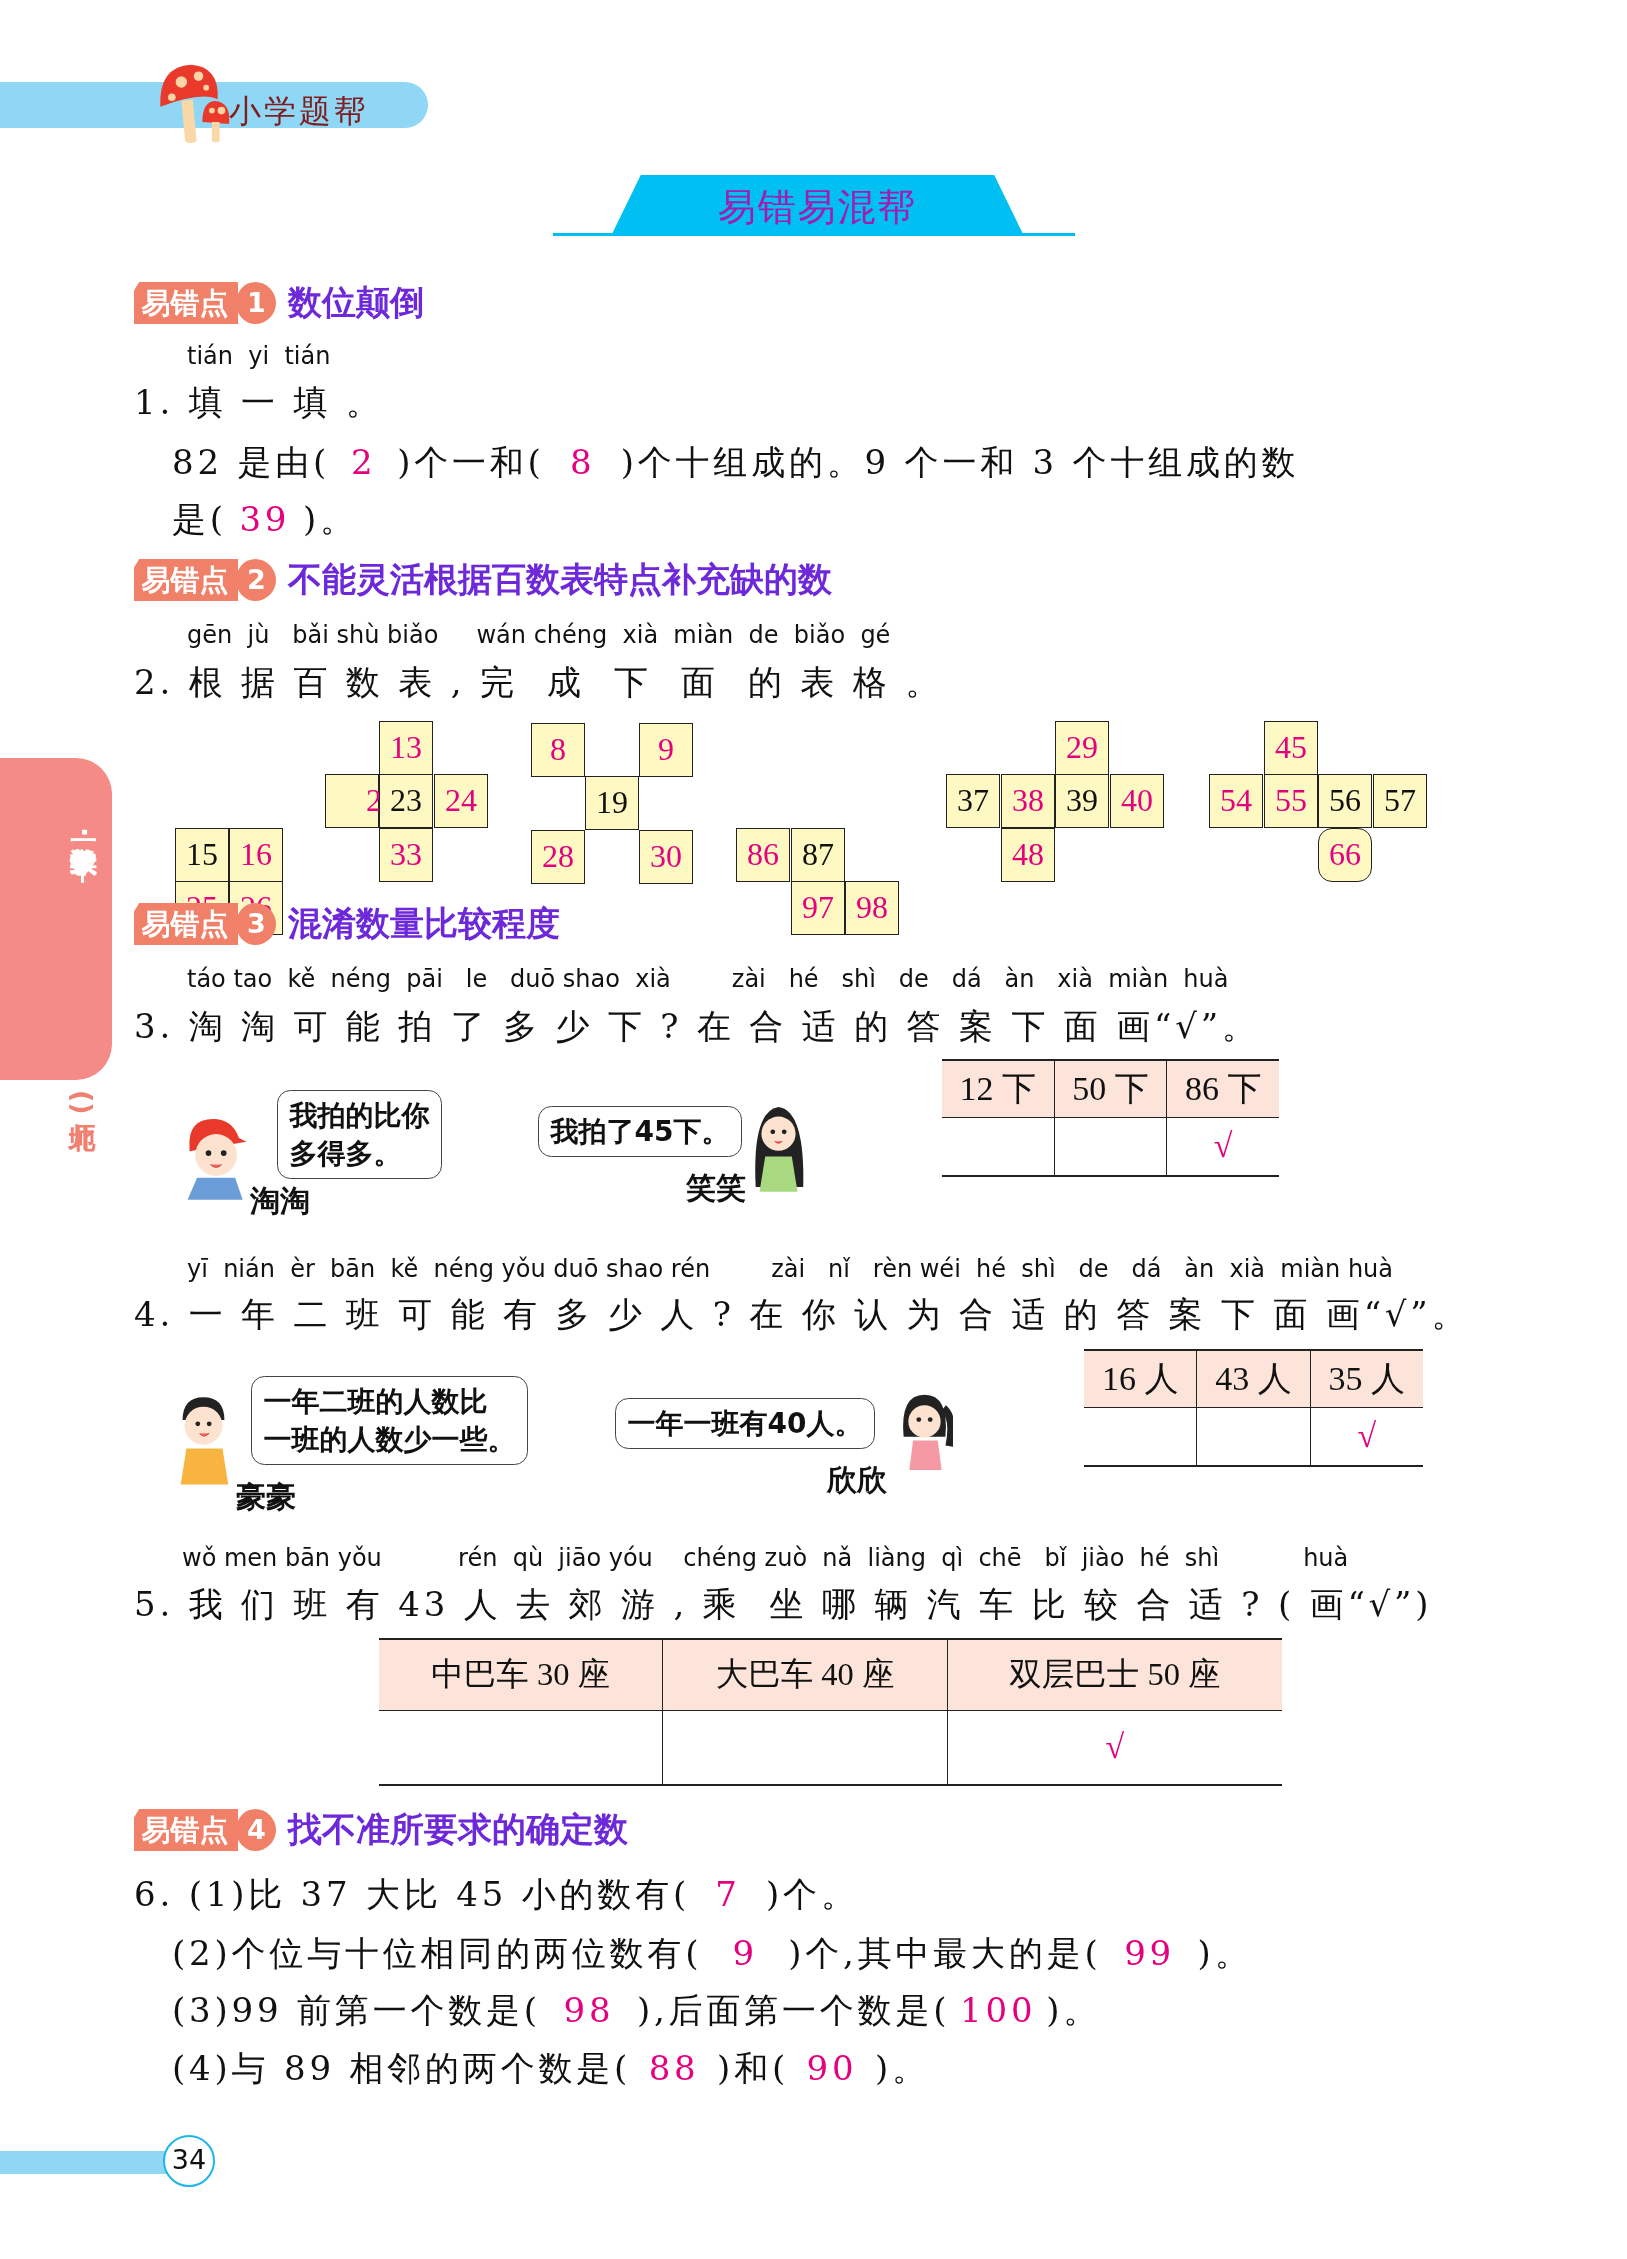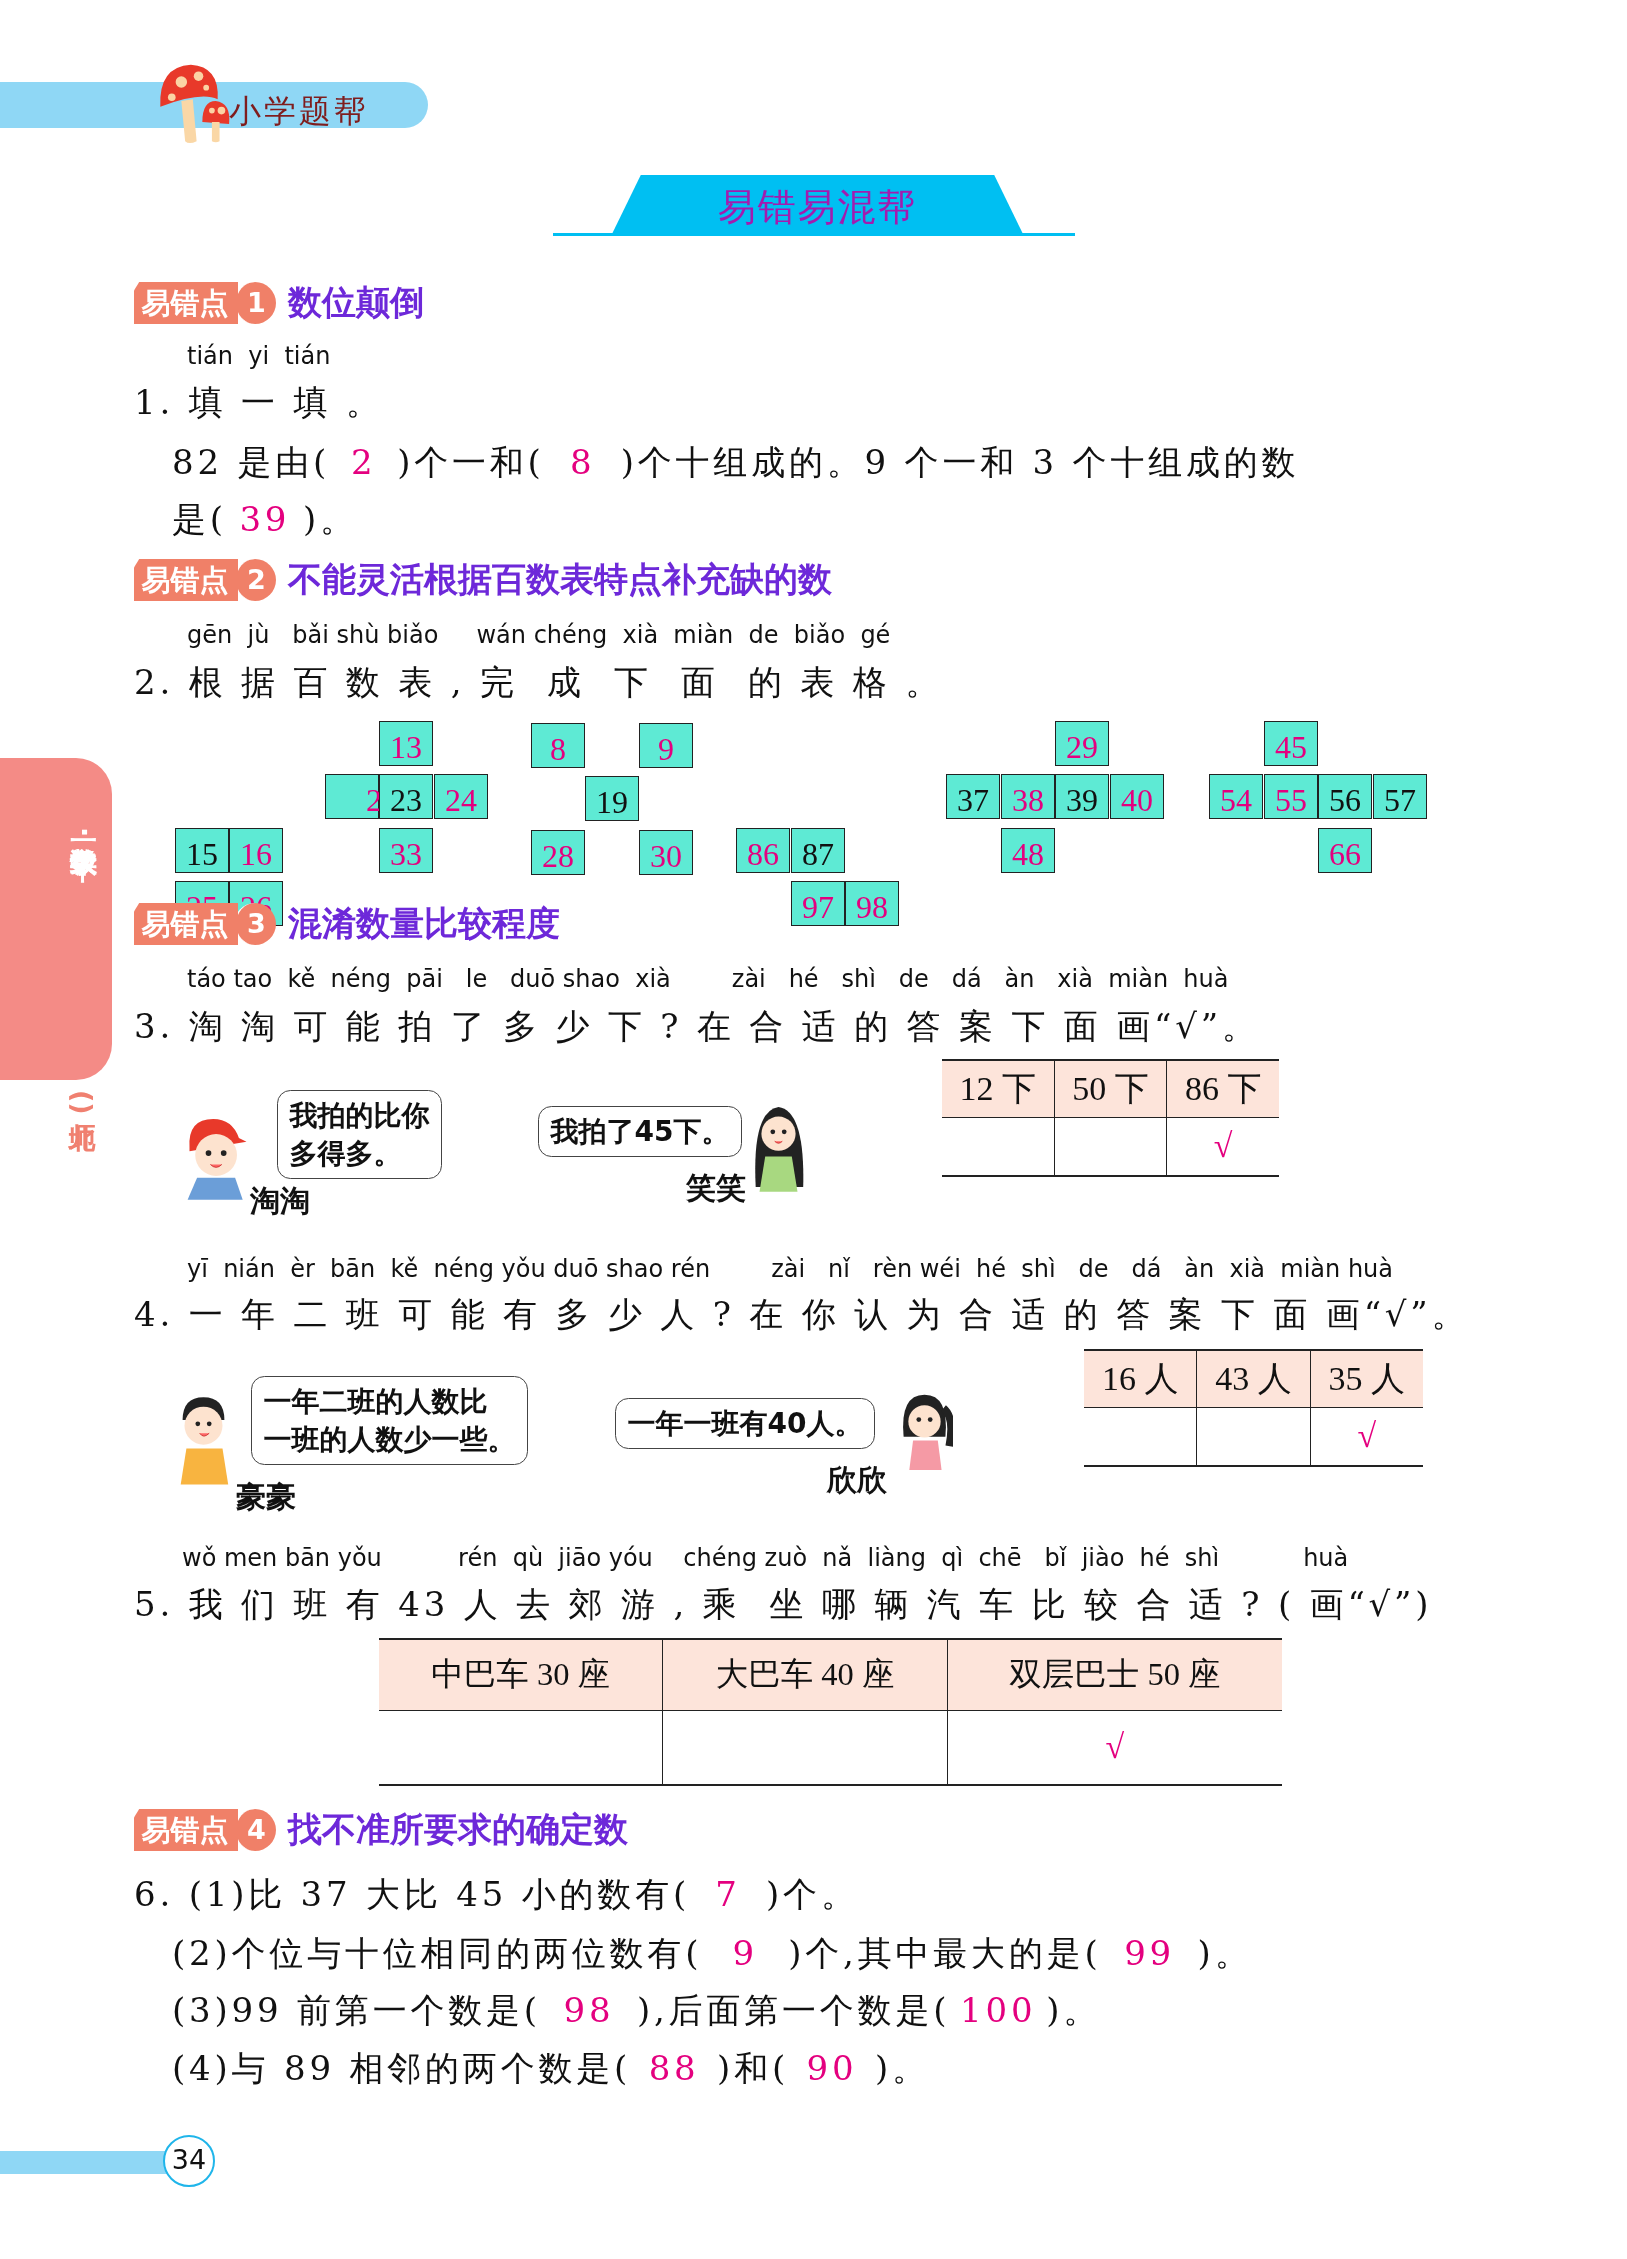--- a/index.html
+++ b/index.html
@@ -28,22 +28,22 @@
   .badge-tag { background:#f08068; color:#fff; font-weight:bold; font-size:29px; height:42px; line-height:42px;
                padding:0 9.6px 0 7.6px; clip-path: polygon(5% 0,100% 0,100% 100%,0 100%,0 20%); }
   .badge-num { width:42px; height:42px; border-radius:50%; background:#f08068; color:#fff; font-size:27px;
                font-weight:bold; text-align:center; line-height:42px; margin-left:-3.8px; border-left:2.9px solid #fff; box-sizing:border-box;}
   .badge-title { font-size:34px; font-weight:bold; margin-left:11.5px; color:#6d28d9; }
 
   .pinyin { font-size:24px; white-space:pre; color:#111; }
   .q { font-size:34px; white-space:pre; color:#111; letter-spacing:3.8px; }
 
   
-  .cell { position:absolute; width:54px; height:45px; border:1.9px solid #222; box-sizing:border-box;
-          text-align:center; line-height:50px; font-size:32px; background:#5eead4; }
+  .cell { position:absolute; width:54px; height:54px; border:1.9px solid #222; box-sizing:border-box;
+          text-align:center; line-height:50px; font-size:32px; background:#fef9c3; }
 
   
   table.ans { border-collapse:collapse; position:absolute; }
   table.ans td { border-left:1.9px solid #222; text-align:center; font-size:34px; }
   table.ans td:first-child { border-left:none; }
   table.ans tr.hd td { background:#fde4da; border-bottom:1.9px solid #222; }
   table.ans { border-top:2.9px solid #222; border-bottom:2.9px solid #222; }
   .check { color:#e4007f; font-size:42px; }
 
   
@@ -123,21 +123,21 @@
     <div class="cell serif" style="left: 946px; top: 774px;">37</div>
     <div class="cell serif pink" style="left: 1001px; top: 774px;">38</div>
     <div class="cell serif" style="left: 1055px; top: 774px;">39</div>
     <div class="cell serif pink" style="left: 1110px; top: 774px;">40</div>
     <div class="cell serif pink" style="left: 1001px; top: 828px;">48</div>
     <div class="cell serif pink" style="left: 1264px; top: 721px;">45</div>
     <div class="cell serif pink" style="left: 1209px; top: 774px;">54</div>
     <div class="cell serif pink" style="left: 1264px; top: 774px;">55</div>
     <div class="cell serif" style="left: 1318px; top: 774px;">56</div>
     <div class="cell serif" style="left: 1373px; top: 774px;">57</div>
-    <div class="cell serif pink" style="left: 1318px; top: 828px;">66</div>
+    <div class="cell serif pink" style="left: 1318px; top: 828px; border-radius: 14px;">66</div>
   </div>
 
 <div class="abs badge sans" style="left:134px;top:903px">
   <span class="badge-tag">易错点</span>
   <span class="badge-num">3</span>
   <span class="badge-title">混淆数量比较程度</span>
 </div>
 <div class="abs pinyin sans" style="left:187px;top:965px">táo tao  kě  néng  pāi   le   duō shao  xià        zài   hé   shì   de   dá   àn   xià  miàn  huà</div>
 <div class="abs q" style="left:134px;top:1004px">3. 淘 淘 可 能 拍 了 多 少 下 ? 在 合 适 的 答 案 下 面 画“√”。</div>
 

